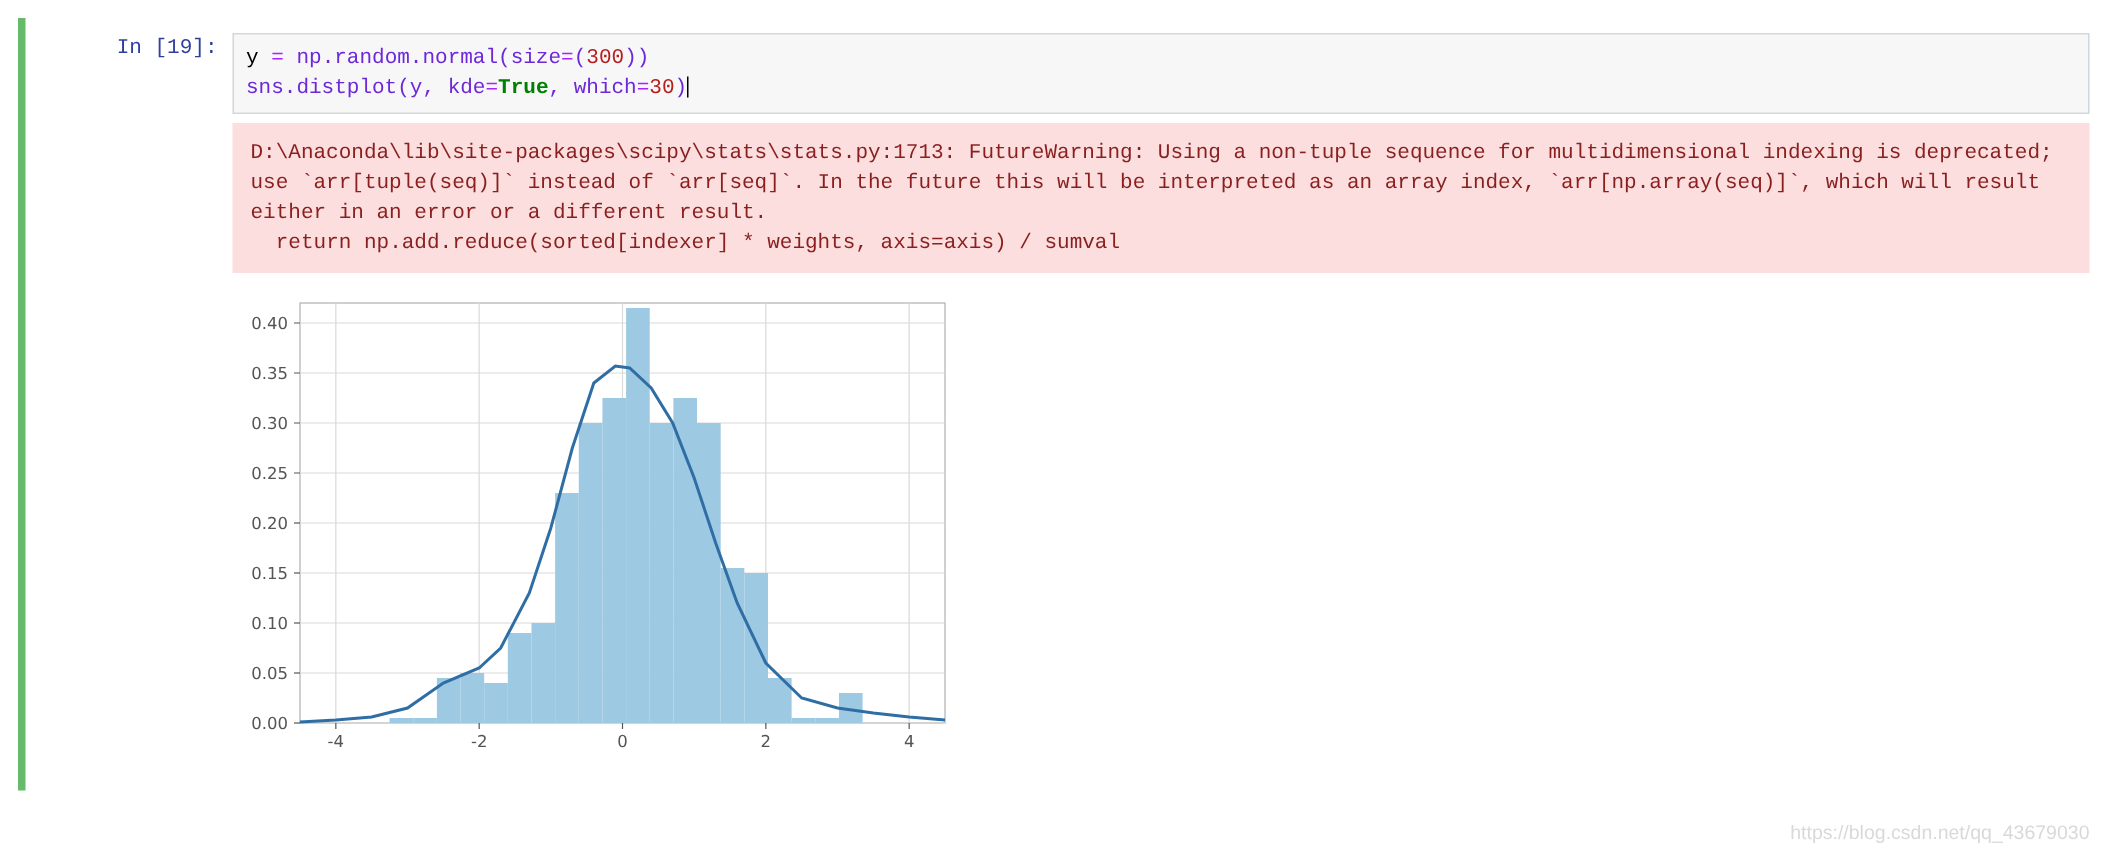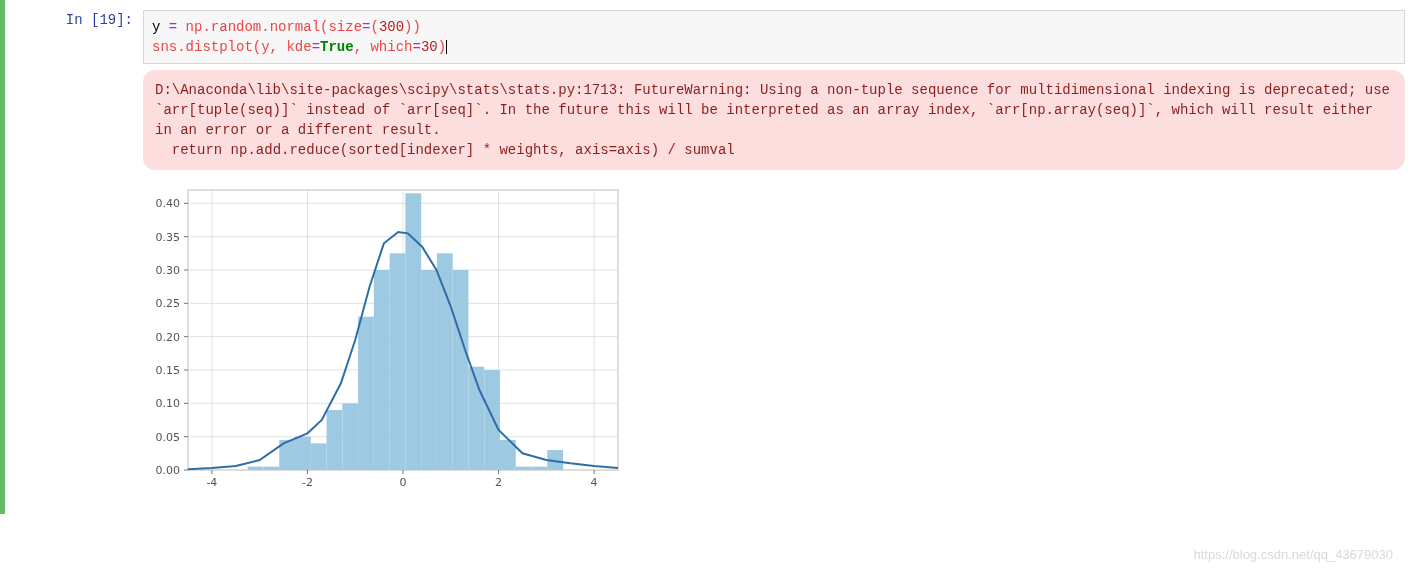--- a/index.html
+++ b/index.html
@@ -1,28 +1,28 @@
 <!DOCTYPE html>
 <html><head>
 <meta charset="utf-8">
 <style>
   html,body{margin:0;padding:0;background:#fff;font-family:Consolas,'Courier New',monospace;font-size:14px;color:#000}
-  .cell-wrap{border-left:5px solid #66bb6a;padding:10px 12px 10px 0;margin:0}
+  .cell-wrap{border-left:5px solid #66bb6a;padding:10px 12px 10px 0;margin:12px}
   .row{display:flex;align-items:flex-start;margin-bottom:6px}
   .prompt{width:128px;min-width:128px;text-align:right;padding-right:10px;font-family:Consolas,'Courier New',monospace;line-height:20px}
   .prompt.in{color:#303f9f}
   .prompt.out{color:#d84315}
   .code-box{flex:1;border:1px solid #cfd8dc;background:#f7f7f7;padding:6px 8px;line-height:20px;white-space:pre;overflow-x:auto}
-  .warn-box{flex:1;background:#fcdede;color:#8a1f1f;padding:10px 12px;line-height:20px;border-radius:12px;white-space:pre-wrap;word-break:break-word}
+  .warn-box{flex:1;background:#fcdede;color:#8a1f1f;padding:10px 12px;line-height:20px;border-radius:0;white-space:pre-wrap;word-break:break-word}
   .out-text{flex:1;line-height:20px;padding-top:2px}
   .chart-area{margin-left:128px;margin-top:10px}
   
   .tok-var{color:#000}
   .tok-op{color:#aa22ff}
-  .tok-func{color:#ef4444}
+  .tok-func{color:#6d28d9}
   .tok-num{color:#b91c1c}
   .tok-bool{color:#008000;font-weight:bold}
   .watermark{position:fixed;right:24px;bottom:6px;font-size:13px;color:#d9d9d9;font-family:Arial,sans-serif;pointer-events:none}
   svg text{font-family:'DejaVu Sans',Arial,sans-serif;font-size:11px;fill:#555}
 </style>
 </head>
 <body>
 
 <div class="cell-wrap">
 

